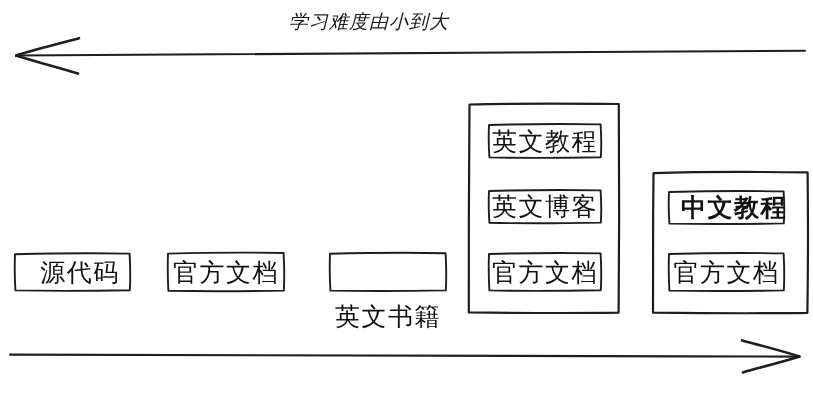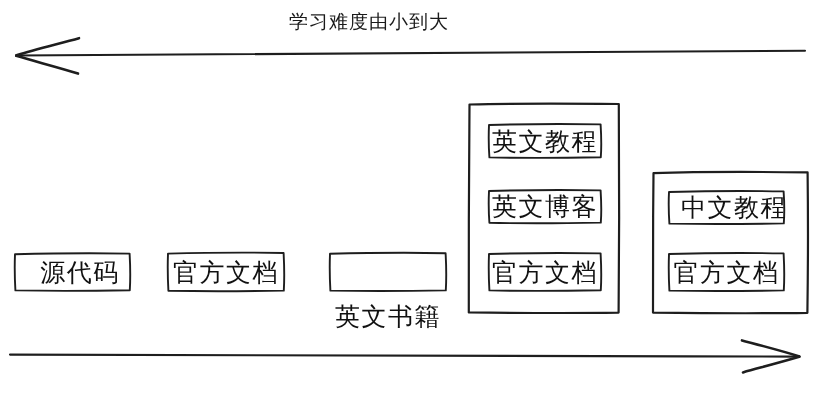--- a/index.html
+++ b/index.html
@@ -12,20 +12,21 @@
   #canvas{position:absolute;inset:0;width:813px;height:414px;}
   .svg-layer{position:absolute;left:0;top:0;width:813px;height:414px;}
 
   .label{
     position:absolute;
     color:#1a1a1a;
     font-size:19px;
     letter-spacing:1px;
     white-space:nowrap;
     line-height:1;
+    font-style:italic;
   }
   #top-label{left:289px;top:12px;}
   #bottom-label{left:311px;top:377px;}
 
   .node{
     position:absolute;
     display:flex;align-items:center;justify-content:center;
     color:#111111;
     font-size:25px;
     letter-spacing:1.5px;
@@ -117,17 +118,17 @@
   <div class="group" style="left:468px;top:103px;width:152px;height:211px;"></div>
 
   <div class="node" style="left:489px;top:124px;width:112px;height:34px;">英文教程</div>
 
   <div class="node" style="left:489px;top:190px;width:112px;height:33px;">英文博客</div>
 
   <div class="node" style="left:489px;top:253px;width:112px;height:38px;">官方文档</div>
 
   <div class="group" style="left:652px;top:171px;width:156px;height:143px;"></div>
 
-  <div class="node" style="left:669px;top:191px;width:130px;height:33px;">中文教程</div>
+  <div class="node" style="left:669px;top:191px;width:130px;height:33px;font-weight:bold;">中文教程</div>
 
   <div class="node" style="left:669px;top:253px;width:115px;height:38px;">官方文档</div>
 
 </div>
 
 </body></html>

